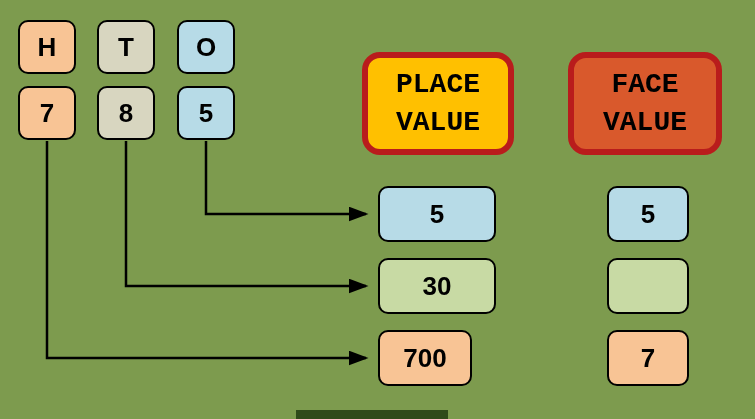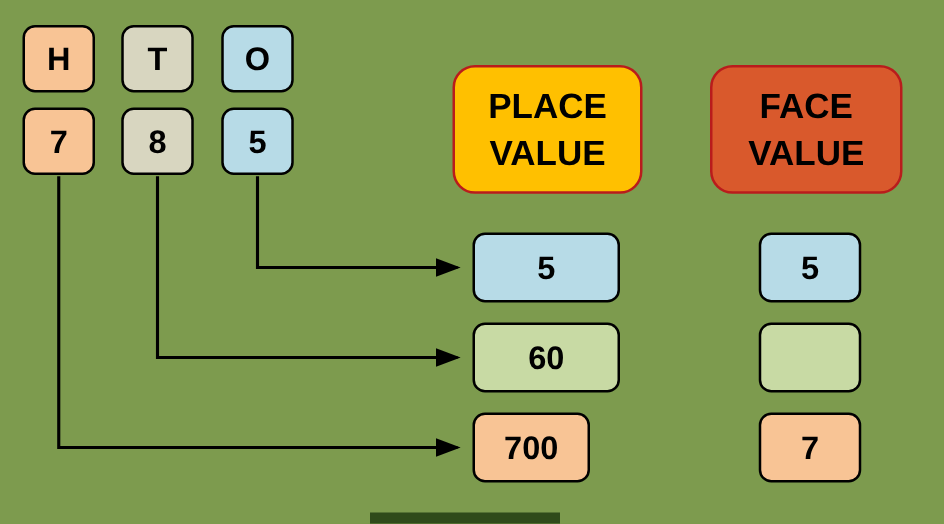--- a/index.html
+++ b/index.html
@@ -22,31 +22,32 @@
     font-size: 26px;
     font-weight: 700;
     box-sizing: border-box;
   }
   .peach  { background: #f8c495; }
   .tan    { background: #d8d6c0; }
   .blue   { background: #b7dbe7; }
   .green  { background: #c8daa4; }
   .header {
     position: absolute;
-    border: 2px solid #b91c1c;
+    border: 6px solid #b91c1c;
     border-radius: 18px;
     display: flex;
     align-items: center;
     justify-content: center;
     text-align: center;
     font-size: 28px;
     font-weight: 700;
     line-height: 1.35;
     box-sizing: border-box;
     padding: 0 14px;
+    font-family: Liberation Mono, monospace;
   }
   .yellow    { background: #ffc000; }
   .redorange { background: #d9592c; }
 
   
   #box-h { left: 18px;  top: 20px; width: 58px; height: 54px; }
   #box-t { left: 97px;  top: 20px; width: 58px; height: 54px; }
   #box-o { left: 177px; top: 20px; width: 58px; height: 54px; }
   
   #box-7 { left: 18px;  top: 86px; width: 58px; height: 54px; }
@@ -88,21 +89,21 @@
 <div id="box-o" class="box blue">O</div>
 
 <div id="box-7" class="box peach">7</div>
 <div id="box-8" class="box tan">8</div>
 <div id="box-5" class="box blue">5</div>
 
 <div id="pv-header" class="header yellow">PLACE VALUE</div>
 <div id="fv-header" class="header redorange">FACE VALUE</div>
 
 <div id="pv-ones" class="box blue">5</div>
-<div id="pv-tens" class="box green">60</div>
+<div id="pv-tens" class="box green">30</div>
 <div id="pv-hundreds" class="box peach">700</div>
 
 <div id="fv-ones" class="box blue">5</div>
 <div id="fv-tens" class="box green"></div>
 <div id="fv-hundreds" class="box peach">7</div>
 
 <svg id="arrow-layer" viewBox="0 0 755 419" xmlns="http://www.w3.org/2000/svg">
   <defs>
     <marker id="arrowhead" markerWidth="10" markerHeight="8" refX="7" refY="3" orient="auto" markerUnits="strokeWidth">
       <path d="M0,0 L8,3 L0,6 Z" fill="#000"></path>

